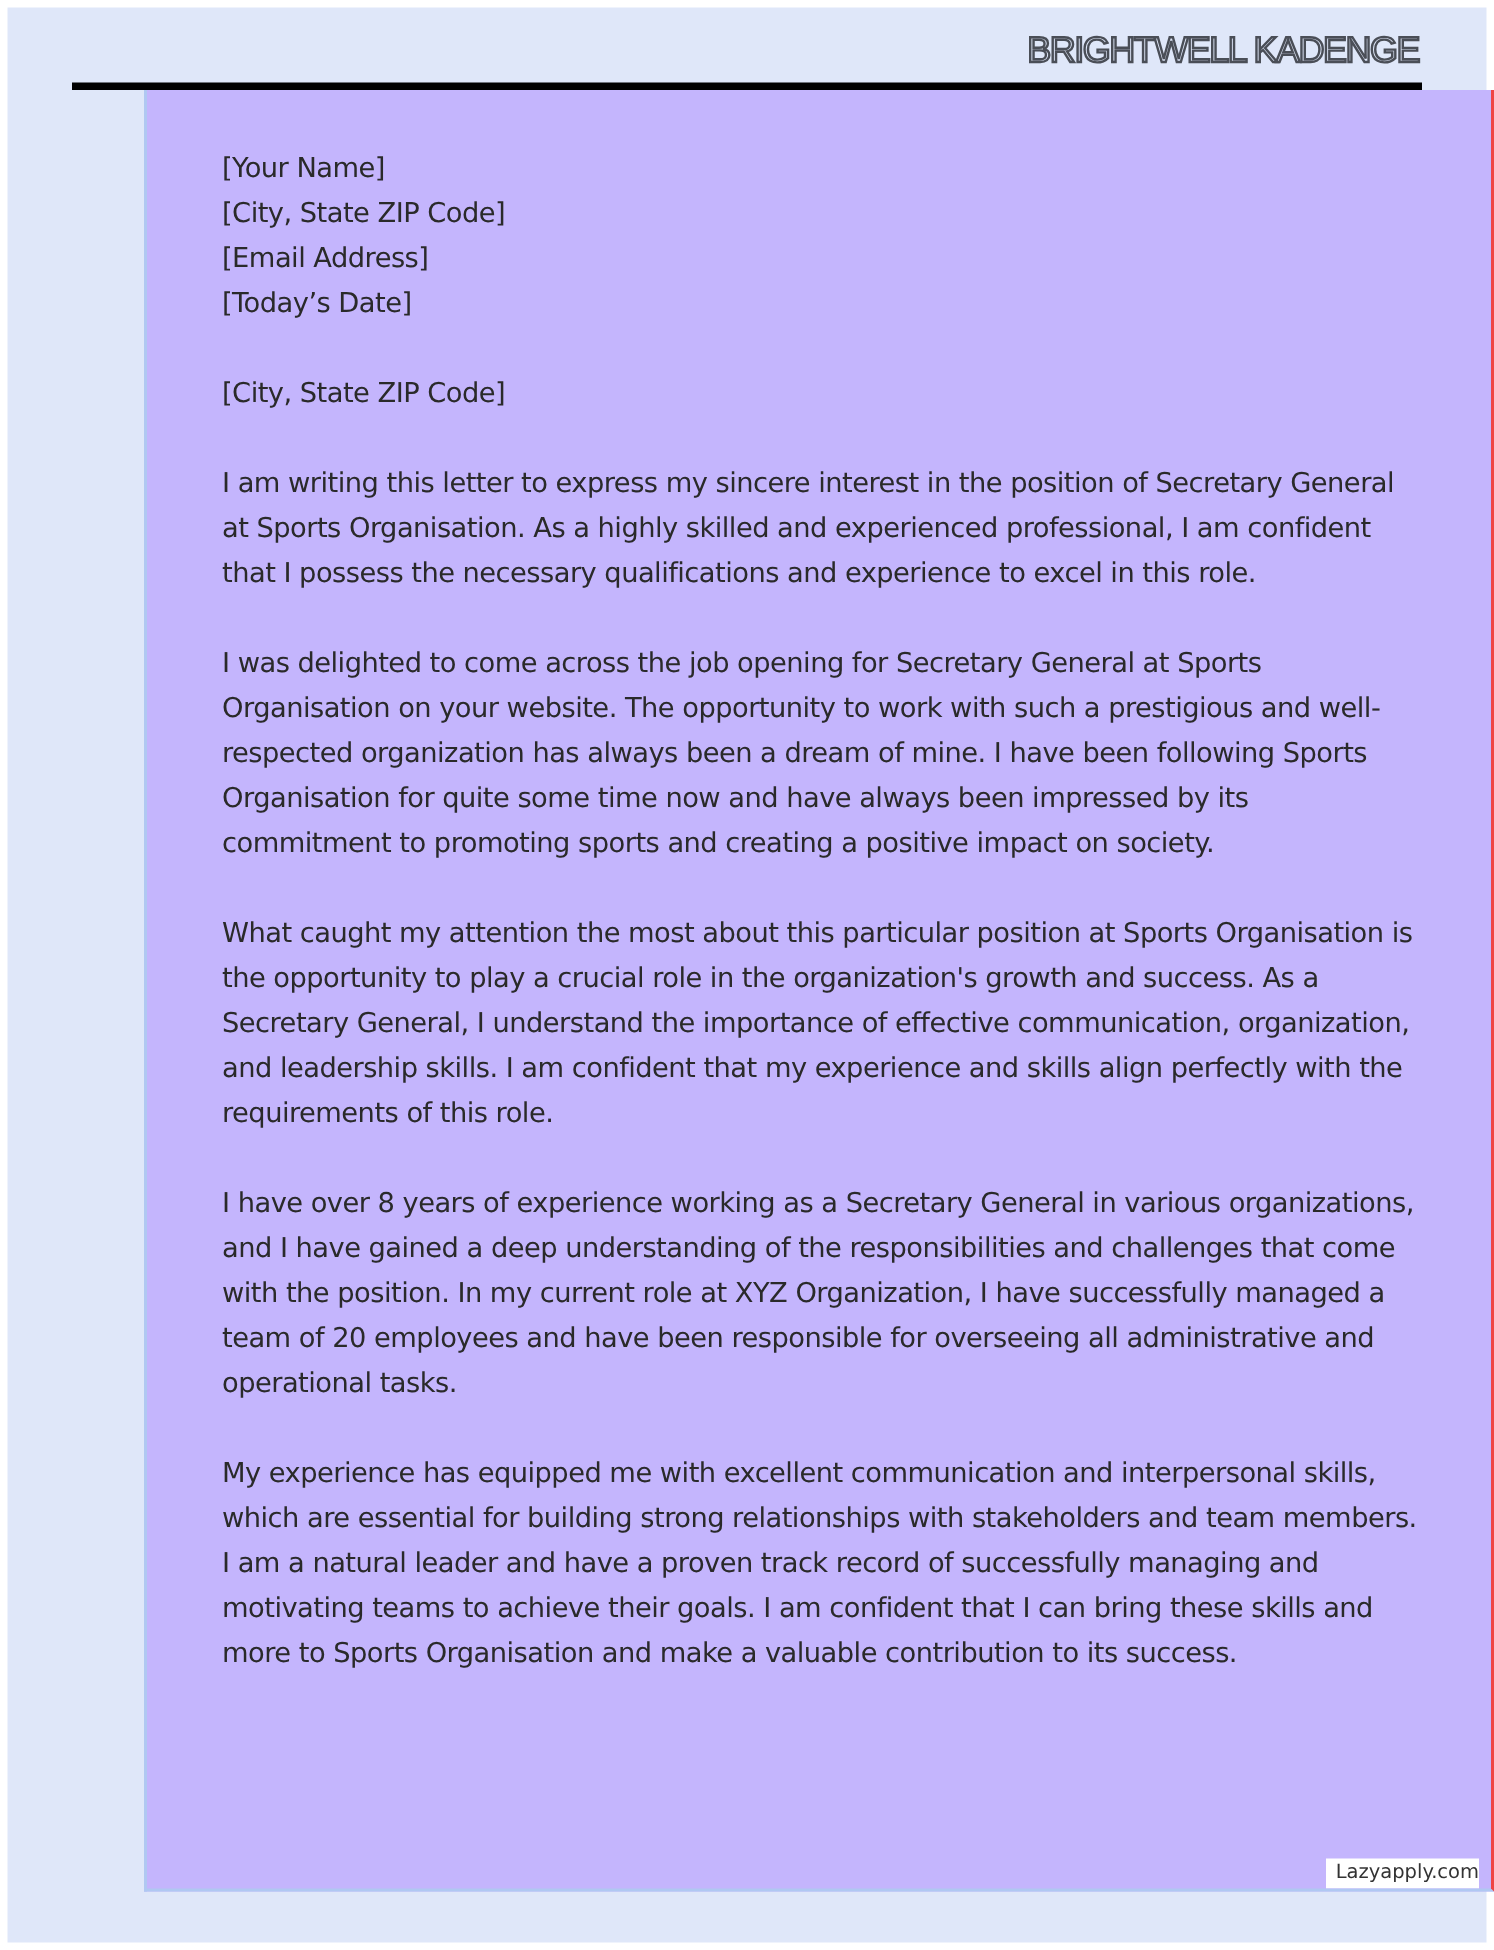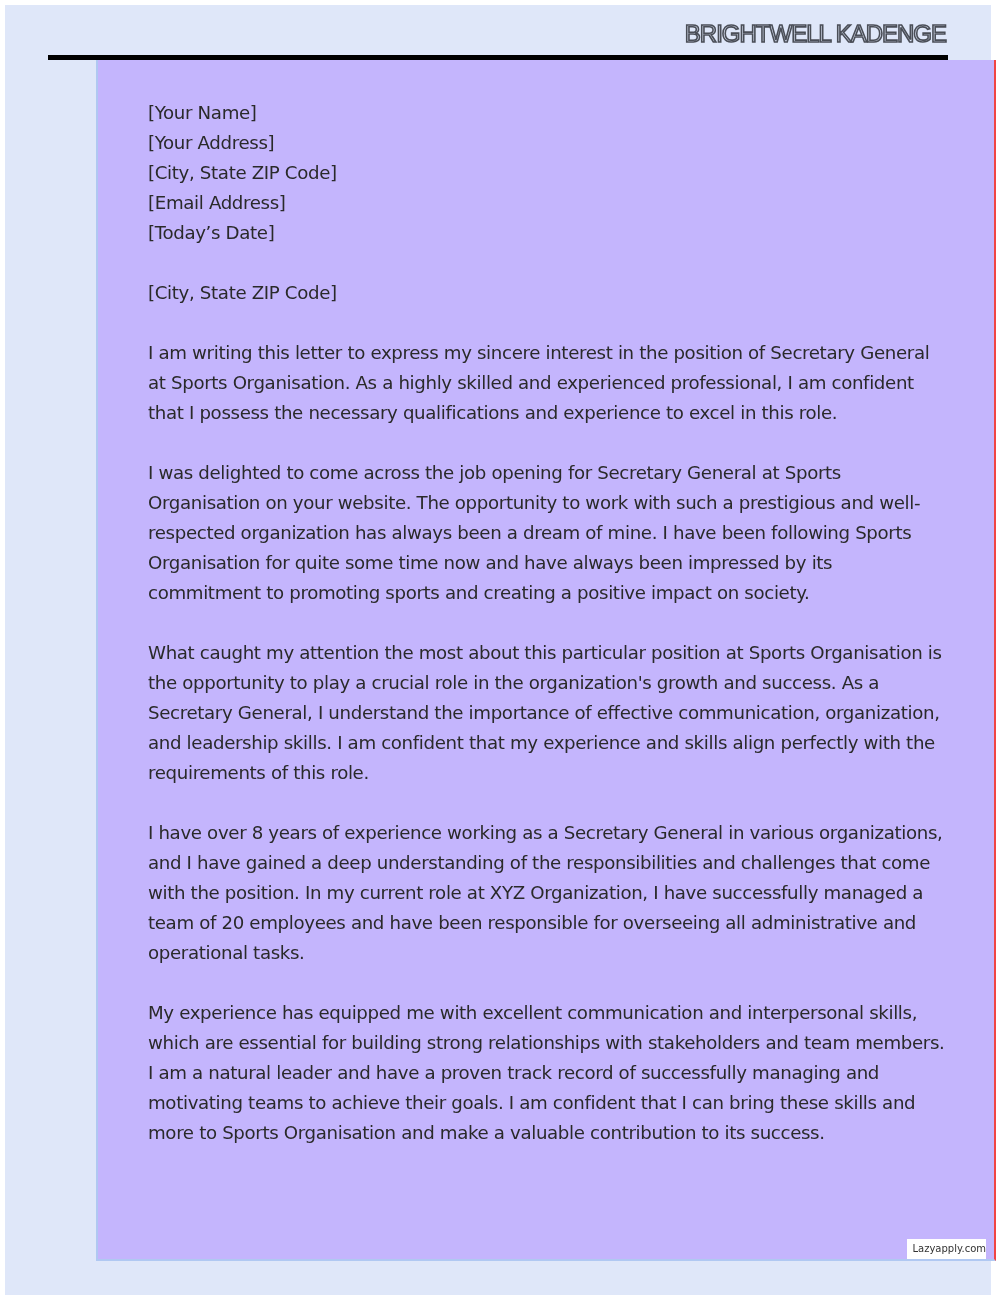--- a/index.html
+++ b/index.html
@@ -68,40 +68,39 @@
     .letter .line { display: block; white-space: nowrap; }
     .letter .gap { display: block; height: 30px; }
     .letter p {
       margin: 0 0 30px 0;
       white-space: normal;
     }
     .watermark {
       position: absolute;
       right: 8px;
       bottom: 0px;
-      font-size: 10px;
+      font-size: 13px;
       line-height: 20px;
       color: #333333;
       background: #ffffff;
       padding-left: 6px;
     }
   </style>
 </head>
 <body>
 
 <div class="outer"></div>
 
 <div class="title">BRIGHTWELL KADENGE</div>
 <div class="top-rule"></div>
 
 <div class="page">
   <div class="letter">
     <div>
       <span class="line">[Your Name]</span>
-      <span class="line">[Your Address]</span>
       <span class="line">[City, State ZIP Code]</span>
       <span class="line">[Email Address]</span>
       <span class="line">[Today’s Date]</span>
     </div>
     <span class="gap"></span>
     <div>
       <span class="line">[City, State ZIP Code]</span>
     </div>
     <span class="gap"></span>
     <p>I am writing this letter to express my sincere interest in the position of Secretary General at Sports Organisation. As a highly skilled and experienced professional, I am confident that I possess the necessary qualifications and experience to excel in this role.</p>

